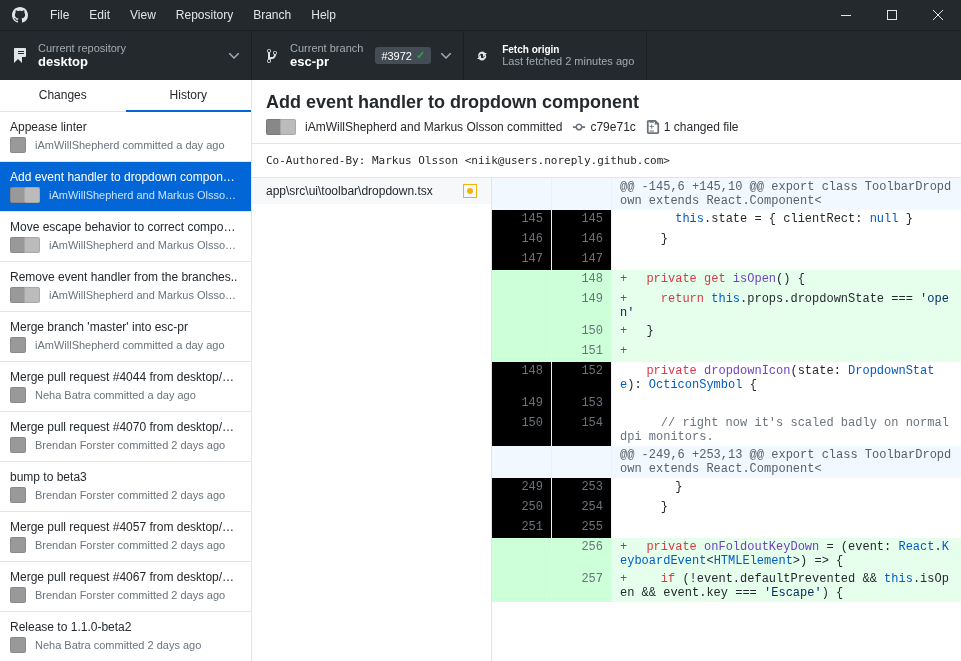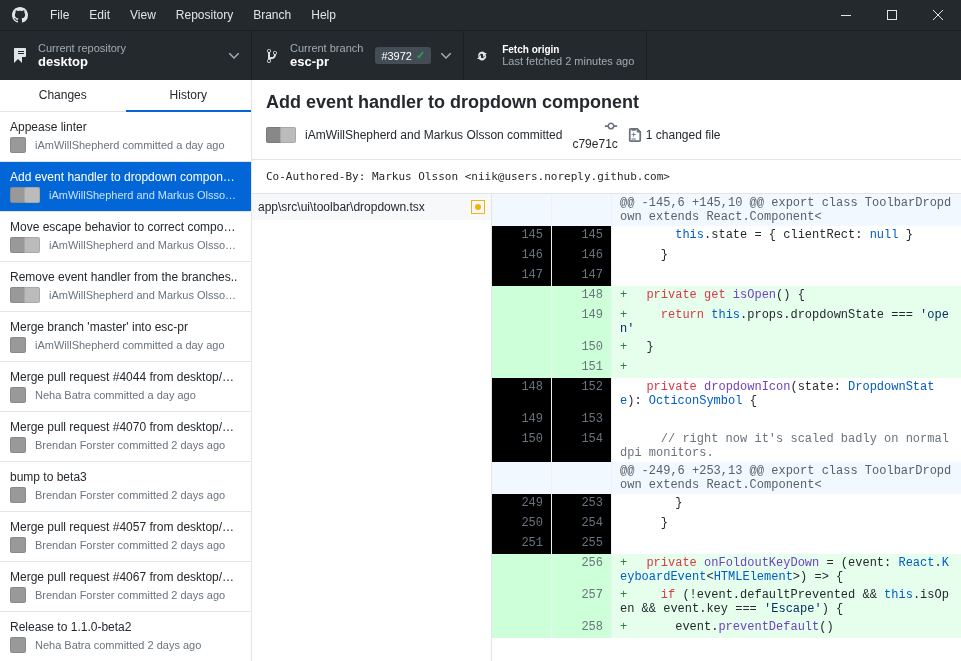--- a/index.html
+++ b/index.html
@@ -36,21 +36,21 @@
 .avatar.stack { margin-right: 2px; }
 .content { flex: 1; display: flex; flex-direction: column; overflow: hidden; }
 .commit-header { padding: 12px 14px 8px; border-bottom: 1px solid #e1e4e8; }
 .commit-header h1 { font-size: 18px; font-weight: 600; margin-bottom: 6px; }
 .commit-header .info { font-size: 12px; color: #24292e; display: flex; align-items: center; gap: 10px; }
 .commit-header .info .oct-icon { fill: #6a737d; }
 .commit-header .info .sha { color:#24292e; font-family:inherit;}
 .co-author { padding: 10px 14px; font-family: Consolas, monospace; font-size: 11px; color:#24292e; border-bottom:1px solid #e1e4e8;}
 .diff-area { flex: 1; display: flex; overflow: hidden; }
 .file-list { width: 240px; border-right: 1px solid #e1e4e8; font-size: 12px; }
-.file-item { padding: 6px 6px; display: flex; align-items: center; justify-content: space-between; cursor:pointer; background:#f6f8fa;}
+.file-item { padding: 6px 14px; display: flex; align-items: center; justify-content: space-between; cursor:pointer; background:#f6f8fa;}
 .file-item .path { white-space: nowrap; overflow: hidden; text-overflow: ellipsis; }
 .status-badge { width: 14px; height: 14px; border: 1px solid #f1b30d; display:flex; align-items:center; justify-content:center; flex-shrink:0;}
 .status-badge .dot { width:6px; height:6px; background:#f1b30d; border-radius:50%;}
 .diff { flex: 1; overflow: auto; font-family: Consolas, "Courier New", monospace; font-size: 12px; }
 .diff-row { display: flex; min-height: 20px; justify-content: center; }
 .gut { width: 60px; text-align: right; padding: 2px 8px; color: #6a737d; background: #000000; border-right:1px solid #eef0f2; flex-shrink:0; user-select:none;}
 .gut.hunk { background: #f1f8ff; }
 .gut.add { background: #cdffd8; }
 .code { flex: 1; padding: 2px 8px; white-space: pre-wrap; word-break: break-all; }
 .code.hunk { background: #f1f8ff; color: #586069; }
@@ -230,21 +230,21 @@
   </div>
   <div class="content">
     <div class="commit-header">
       <h1>Add event handler to dropdown component</h1>
       <div class="info">
         <span style="display:flex;align-items:center;">
           <span class="avatar stack" style="background:#888;"></span>
           <span class="avatar" style="margin-left:-4px; background:#bbb;"></span>
           <span style="margin-left:4px;">iAmWillShepherd and Markus Olsson committed</span>
         </span>
-        <span style="display:flex;align-items:flex-end;gap:4px;flex-direction:column;">
+        <span style="display:flex;align-items:flex-start;gap:4px;">
           <svg class="oct-icon" width="14" height="14" viewBox="0 0 14 16">
               <path fill="#6a737d" d="M10.86 7c-.45-1.72-2-3-3.86-3-1.86 0-3.41 1.28-3.86 3H0v2h3.14c.45 1.72 2 3 3.86 3 1.86 0 3.41-1.28 3.86-3H14V7h-3.14zM7 10.2c-1.22 0-2.2-.98-2.2-2.2 0-1.22.98-2.2 2.2-2.2 1.22 0 2.2.98 2.2 2.2 0 1.22-.98 2.2-2.2 2.2z"></path>
             </svg>
           <span class="sha">c79e71c</span>
         </span>
         <span style="display:flex;align-items:center;gap:4px;">
           <svg class="oct-icon" width="14" height="14" viewBox="0 0 14 16">
               <path fill="#6a737d" d="M6 7h2v1H6v2H5V8H3V7h2V5h1v2zm-3 6h5v-1H3v1zM8 2H3v1h5V2zM2 0C.9 0 0 .9 0 2v12c0 1.1.9 2 2 2h10c1.1 0 2-.9 2-2V4l-4-4H2zm10 14H2V2h7v3h3v9z"></path>
             </svg>
           <span>1 changed file</span>
@@ -340,21 +340,16 @@
           <div class="diff-row">
             <div class="gut add"></div>
             <div class="gut add">256</div>
             <div class="code add"><span class="marker">+</span>  <span class="syn-k">private</span> <span class="syn-f">onFoldoutKeyDown</span> = (event: <span class="syn-t">React</span>.<span class="syn-t">KeyboardEvent</span>&lt;<span class="syn-t">HTMLElement</span>&gt;) =&gt; {</div>
           </div>
           <div class="diff-row">
             <div class="gut add"></div>
             <div class="gut add">257</div>
             <div class="code add"><span class="marker">+</span>    <span class="syn-k">if</span> (!event.defaultPrevented &amp;&amp; <span class="syn-t">this</span>.isOpen &amp;&amp; event.key === <span class="syn-s">'Escape'</span>) {</div>
           </div>
-          <div class="diff-row">
-            <div class="gut add"></div>
-            <div class="gut add">258</div>
-            <div class="code add"><span class="marker">+</span>      event.<span class="syn-f">preventDefault</span>()</div>
-          </div>
         </div>
     </div>
   </div>
 </div>
 
 </body></html>

